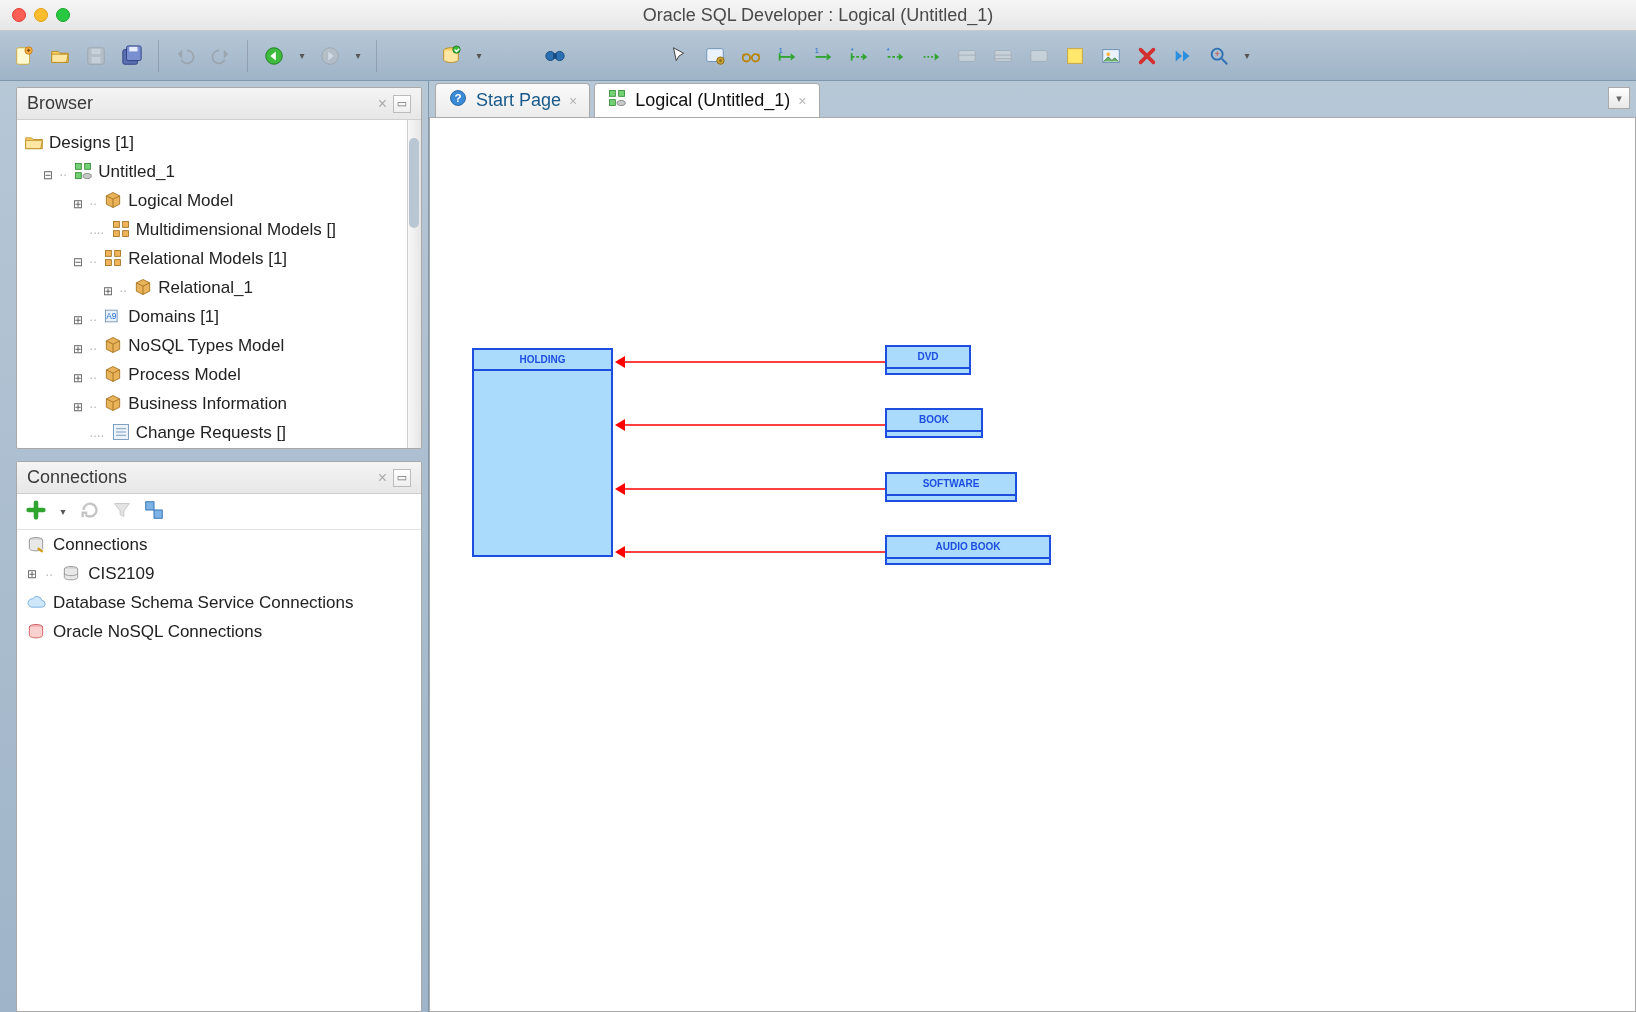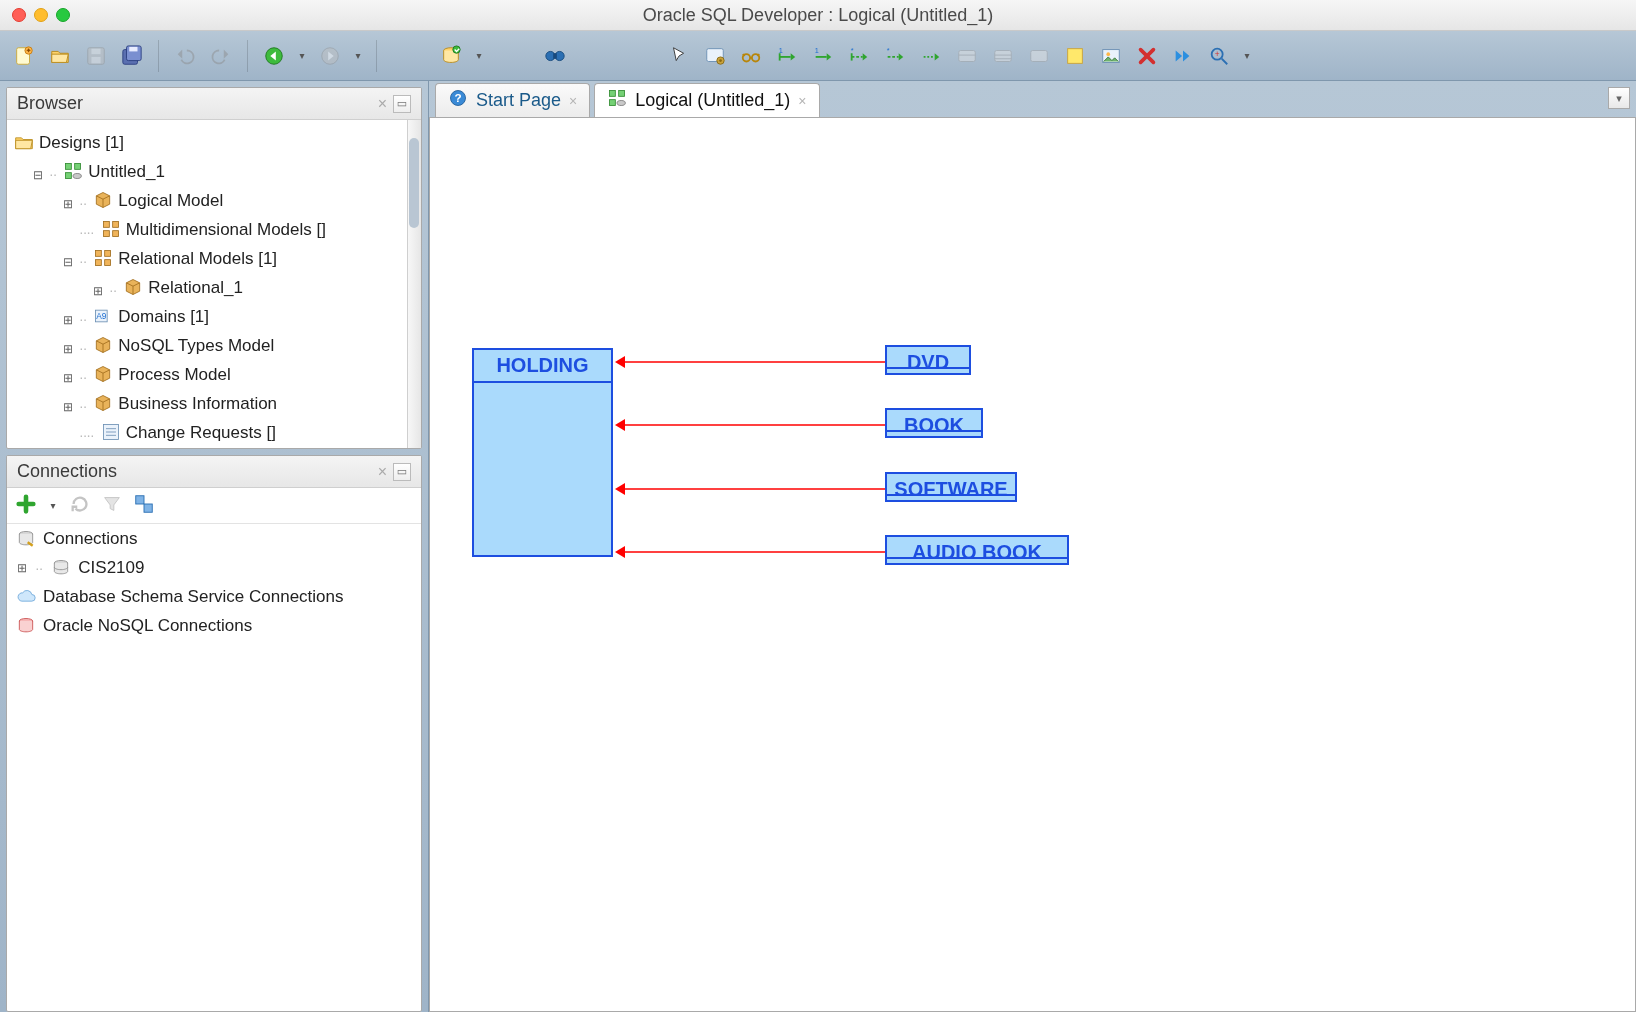--- a/index.html
+++ b/index.html
@@ -18,21 +18,21 @@
 .toolbar { height:50px; background:linear-gradient(#b6c7d6,#9fb4c8); border-bottom:1px solid #7f97ad; display:flex; align-items:center; padding:0 10px; gap:8px; }
 .tb-btn { width:28px; height:28px; display:flex; align-items:center; justify-content:center; border-radius:3px; }
 .tb-sep { width:1px; height:32px; background:rgba(0,0,0,.15); margin:0 4px; }
 .tb-drop { width:12px; font-size:10px; color:#555; display:flex; align-items:center; justify-content:center; }
 .tb-spacer { flex:0 0 40px; }
 
 
 .main { display:flex; height:calc(1012px - 31px - 50px); }
 
 
-.leftcol { width:429px; background:linear-gradient(#b6c7d6,#9fb4c8); display:flex; flex-direction:column; border-right:1px solid #7f97ad; padding:6px 6px 0 6px; gap:6px; }
+.leftcol { width:429px; background:linear-gradient(#b6c7d6,#9fb4c8); display:flex; flex-direction:column; border-right:1px solid #7f97ad; padding:6px 6px 0 16px; gap:12px; }
 
 
 .panel { background:#fff; border:1px solid #a9a9a9; border-radius:2px; display:flex; flex-direction:column; overflow:hidden; }
 .panel-header { background:linear-gradient(#f4f4f4,#e7e7e7); border-bottom:1px solid #cfcfcf; height:32px; display:flex; align-items:center; padding:0 10px; font-size:18px; color:#3a3a3a; }
 .panel-header .spacer { flex:1; }
 .panel-header .ph-btn { width:18px; height:18px; border:1px solid #bbb; background:linear-gradient(#fff,#eee); margin-left:6px; display:flex; align-items:center; justify-content:center; font-size:11px; color:#777; }
 .panel-header .ph-close { border:none; background:none; font-size:16px; color:#aaa; }
 
 .panel-body { flex:1; overflow:auto; position:relative; }
 .scroll-shadow-right { position:absolute; right:0; top:0; bottom:0; width:14px; background:linear-gradient(to left,#e6e6e6,#f7f7f7); border-left:1px solid #cfcfcf; }
@@ -59,21 +59,21 @@
 .tab { height:34px; background:linear-gradient(#fafafa,#ececec); border:1px solid #a9a9a9; border-bottom:none; border-top-left-radius:4px; border-top-right-radius:4px; display:flex; align-items:center; padding:0 12px; font-size:18px; color:#1a5a8a; gap:8px; margin-right:4px; }
 .tab.active { background:#fff; color:#111; }
 .tab .x { color:#b5b5b5; font-size:14px; }
 .tabstrip-right { position:absolute; right:6px; top:6px; width:22px; height:22px; background:linear-gradient(#fff,#e8e8e8); border:1px solid #a9a9a9; display:flex; align-items:center; justify-content:center; font-size:11px; color:#666; }
 
 
 .canvas-wrap { flex:1; margin:0 0 0 0; }
 .canvas { background:#fff; border:1px solid #a9a9a9; width:100%; height:100%; position:relative; }
 
 .entity { position:absolute; background:#aadafc; border:2px solid #1d4ee0; }
-.entity .e-title { text-align:center; font-weight:bold; color:#1d4ee0; font-size:20px; padding:4px 6px; border-bottom:2px solid #1d4ee0; }
+.entity .e-title { text-align:center; font-weight:bold; color:#1d4ee0; font-size:10px; padding:4px 6px; border-bottom:2px solid #1d4ee0; }
 .entity.small .e-title { border-bottom:2px solid #1d4ee0; }
 .entity.small { height:30px; }
 .entity.small::after { content:""; position:absolute; left:0; right:0; bottom:4px; height:2px; background:#1d4ee0; }
 
 svg.rel { position:absolute; overflow:visible; }
 .rel-line { stroke:#ff0000; stroke-width:1.6; fill:none; }
 .rel-arrow { fill:#ff0000; }
 
 
 .ico { width:22px; height:22px; }
@@ -522,21 +522,21 @@
         </div>
 
         <div class="entity small" style="left:455px; top:290px; width:98px;">
           <div class="e-title" style="border-bottom:none">BOOK</div>
         </div>
 
         <div class="entity small" style="left:455px; top:354px; width:132px;">
           <div class="e-title" style="border-bottom:none">SOFTWARE</div>
         </div>
 
-        <div class="entity small" style="left:455px; top:417px; width:184px;">
+        <div class="entity small" style="left:455px; top:417px; width:166px;">
           <div class="e-title" style="border-bottom:none">AUDIO BOOK</div>
         </div>
 
         <svg class="rel" style="left:183px; top:237px;" width="275" height="14">
           <line class="rel-line" x1="12" y1="7" x2="272" y2="7"></line>
           <polygon class="rel-arrow" points="12,7 2,7 12,1"></polygon>
           <polygon class="rel-arrow" points="12,7 2,7 12,13"></polygon>
         </svg>
         <svg class="rel" style="left:183px; top:300px;" width="275" height="14">
           <line class="rel-line" x1="12" y1="7" x2="272" y2="7"></line>

